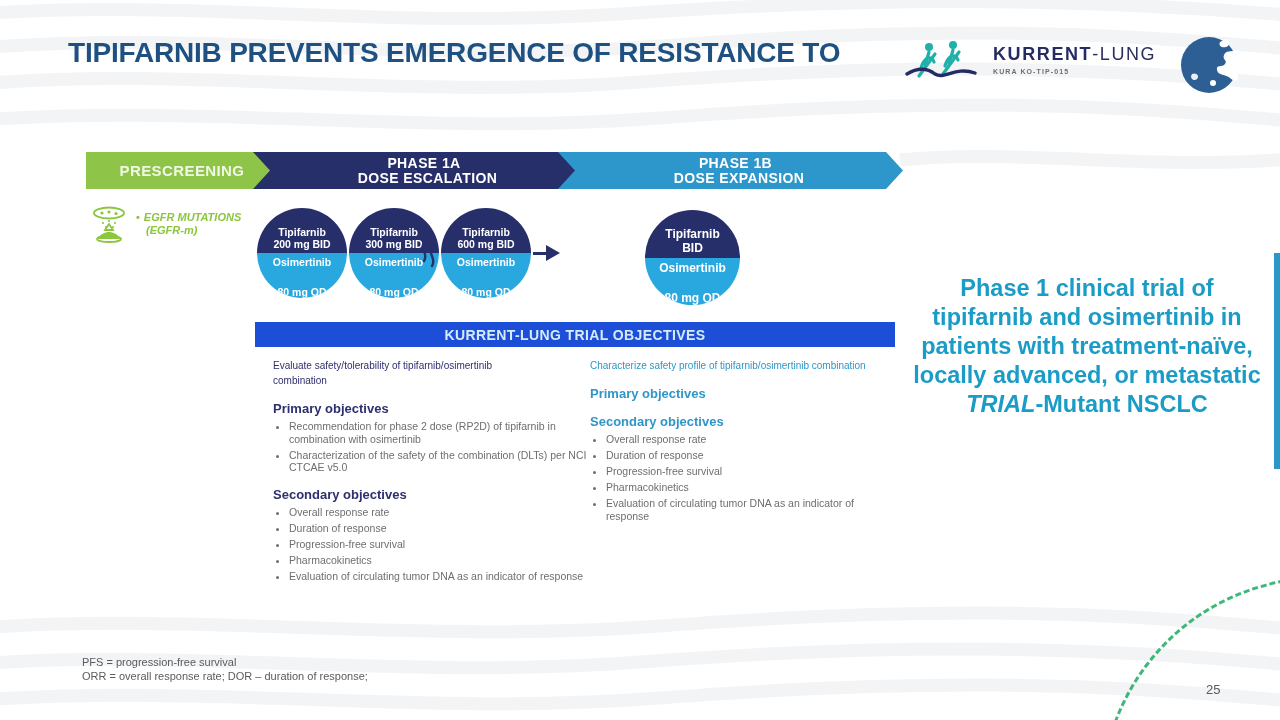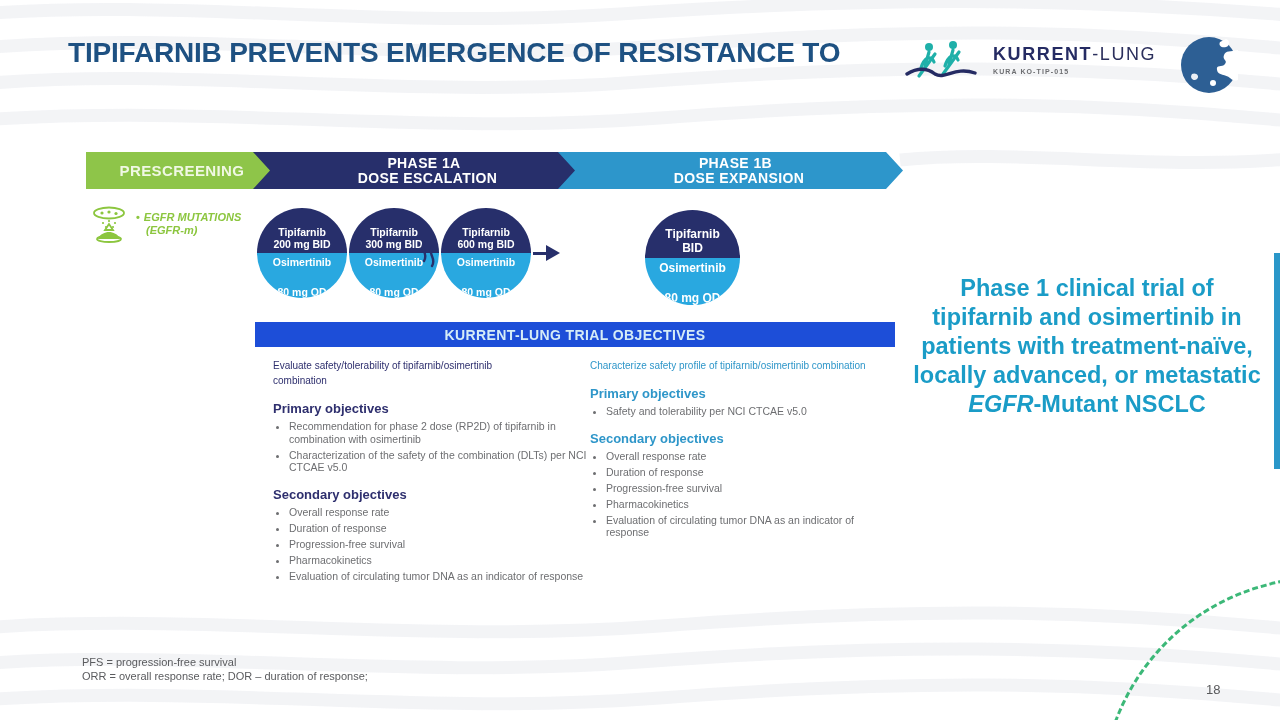--- a/index.html
+++ b/index.html
@@ -228,37 +228,34 @@
         <li>Duration of response</li>
         <li>Progression-free survival</li>
         <li>Pharmacokinetics</li>
         <li>Evaluation of circulating tumor DNA as an indicator of response</li>
       </ul>
   </div>
 
   <div class="col col-right">
     <h3>Characterize safety profile of tipifarnib/osimertinib combination</h3>
     <div class="obj-label">Primary objectives</div>
-    <ul>
-        <li>Safety and tolerability per NCI CTCAE v5.0</li>
-      </ul>
     <div class="obj-label">Secondary objectives</div>
     <ul>
         <li>Overall response rate</li>
         <li>Duration of response</li>
         <li>Progression-free survival</li>
         <li>Pharmacokinetics</li>
         <li>Evaluation of circulating tumor DNA as an indicator of response</li>
       </ul>
   </div>
 
   <div class="tagline">
-    <span>Phase 1 clinical trial of tipifarnib and osimertinib in patients with treatment-naïve, locally advanced, or metastatic </span><span class="ital">EGFR</span><span>-Mutant NSCLC</span>
+    <span>Phase 1 clinical trial of tipifarnib and osimertinib in patients with treatment-naïve, locally advanced, or metastatic </span><span class="ital">TRIAL</span><span>-Mutant NSCLC</span>
   </div>
   <div class="accent-bar"></div>
 
   <div class="footnote">
     <div>PFS = progression-free survival</div>
     <div>ORR = overall response rate; DOR – duration of response;</div>
   </div>
-  <div class="page-num">18</div>
+  <div class="page-num">25</div>
 
 </div>
 
 </body></html>

